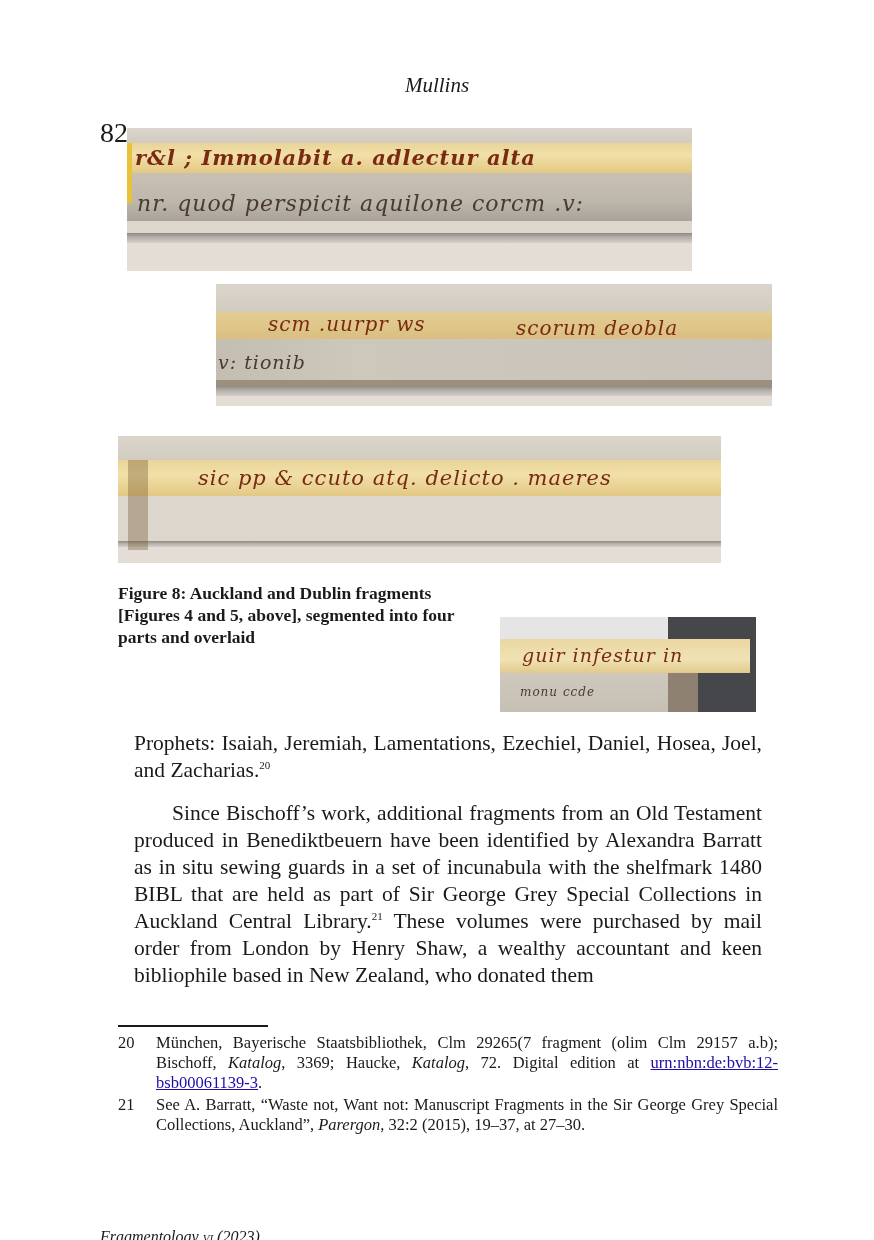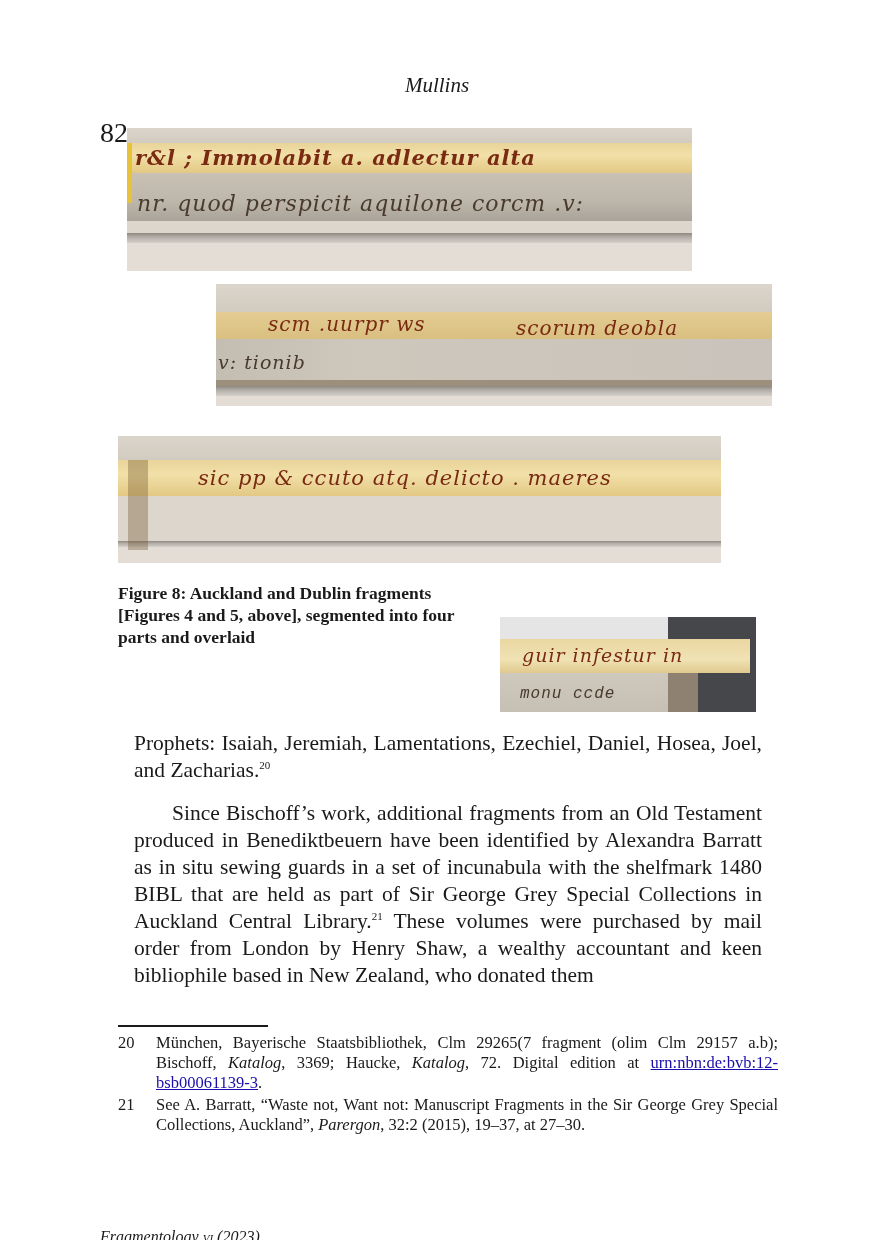--- a/index.html
+++ b/index.html
@@ -83,21 +83,21 @@
   <span>Figure 8:</span>
   <span>Auckland and Dublin fragments [Figures 4 and 5, above], segmented into four parts and overlaid</span>
 </div>
 
 <div class="figure" style="left:500px;top:581px;width:256px;height:95px;background:#e5e5e5;margin-top:36px;">
   <div class="abs" style="left:168px;top:0;width:88px;height:118px;background:#45474b;"></div>
   <div class="abs" style="left:0;top:22px;width:250px;height:34px;background:linear-gradient(180deg,#ead7a2,#f0e2b4 60%,#e0c98e);">
     <span class="script-red" style="left:22px;top:5px;font-size:19px;">guir infestur in</span>
   </div>
   <div class="abs" style="left:0;top:56px;width:168px;height:44px;background:linear-gradient(180deg,#cfc8bd,#c5beb3);">
-    <span class="script-brown" style="left:20px;top:12px;font-size:16px;font-family:Liberation Mono, monospace;">monu ccde</span>
+    <span class="script-brown" style="left:20px;top:12px;font-size:12px;">monu ccde</span>
   </div>
   <div class="abs" style="left:168px;top:56px;width:30px;height:50px;background:#8e8171;"></div>
   <div class="abs" style="left:0;top:100px;width:228px;height:6px;background:#aeb1b3;"></div>
 </div>
 
 <div class="abs body-text" style="top:714px;">
   <p><span>Prophets: Isaiah, Jeremiah, Lamentations, Ezechiel, Daniel, Hosea, Joel, and Zacharias.</span><sup>20</sup></p>
   <p class="indent"><span>Since Bischoff’s work, additional fragments from an Old Testament produced in Benediktbeuern have been identified by Alexandra Barratt as in situ sewing guards in a set of incunabula with the shelfmark 1480 BIBL that are held as part of Sir George Grey Special Collections in Auckland Central Library.</span><sup>21</sup><span> These volumes were purchased by mail order from London by Henry Shaw, a wealthy accountant and keen bibliophile based in New Zealand, who donated them</span></p>
 </div>
 

